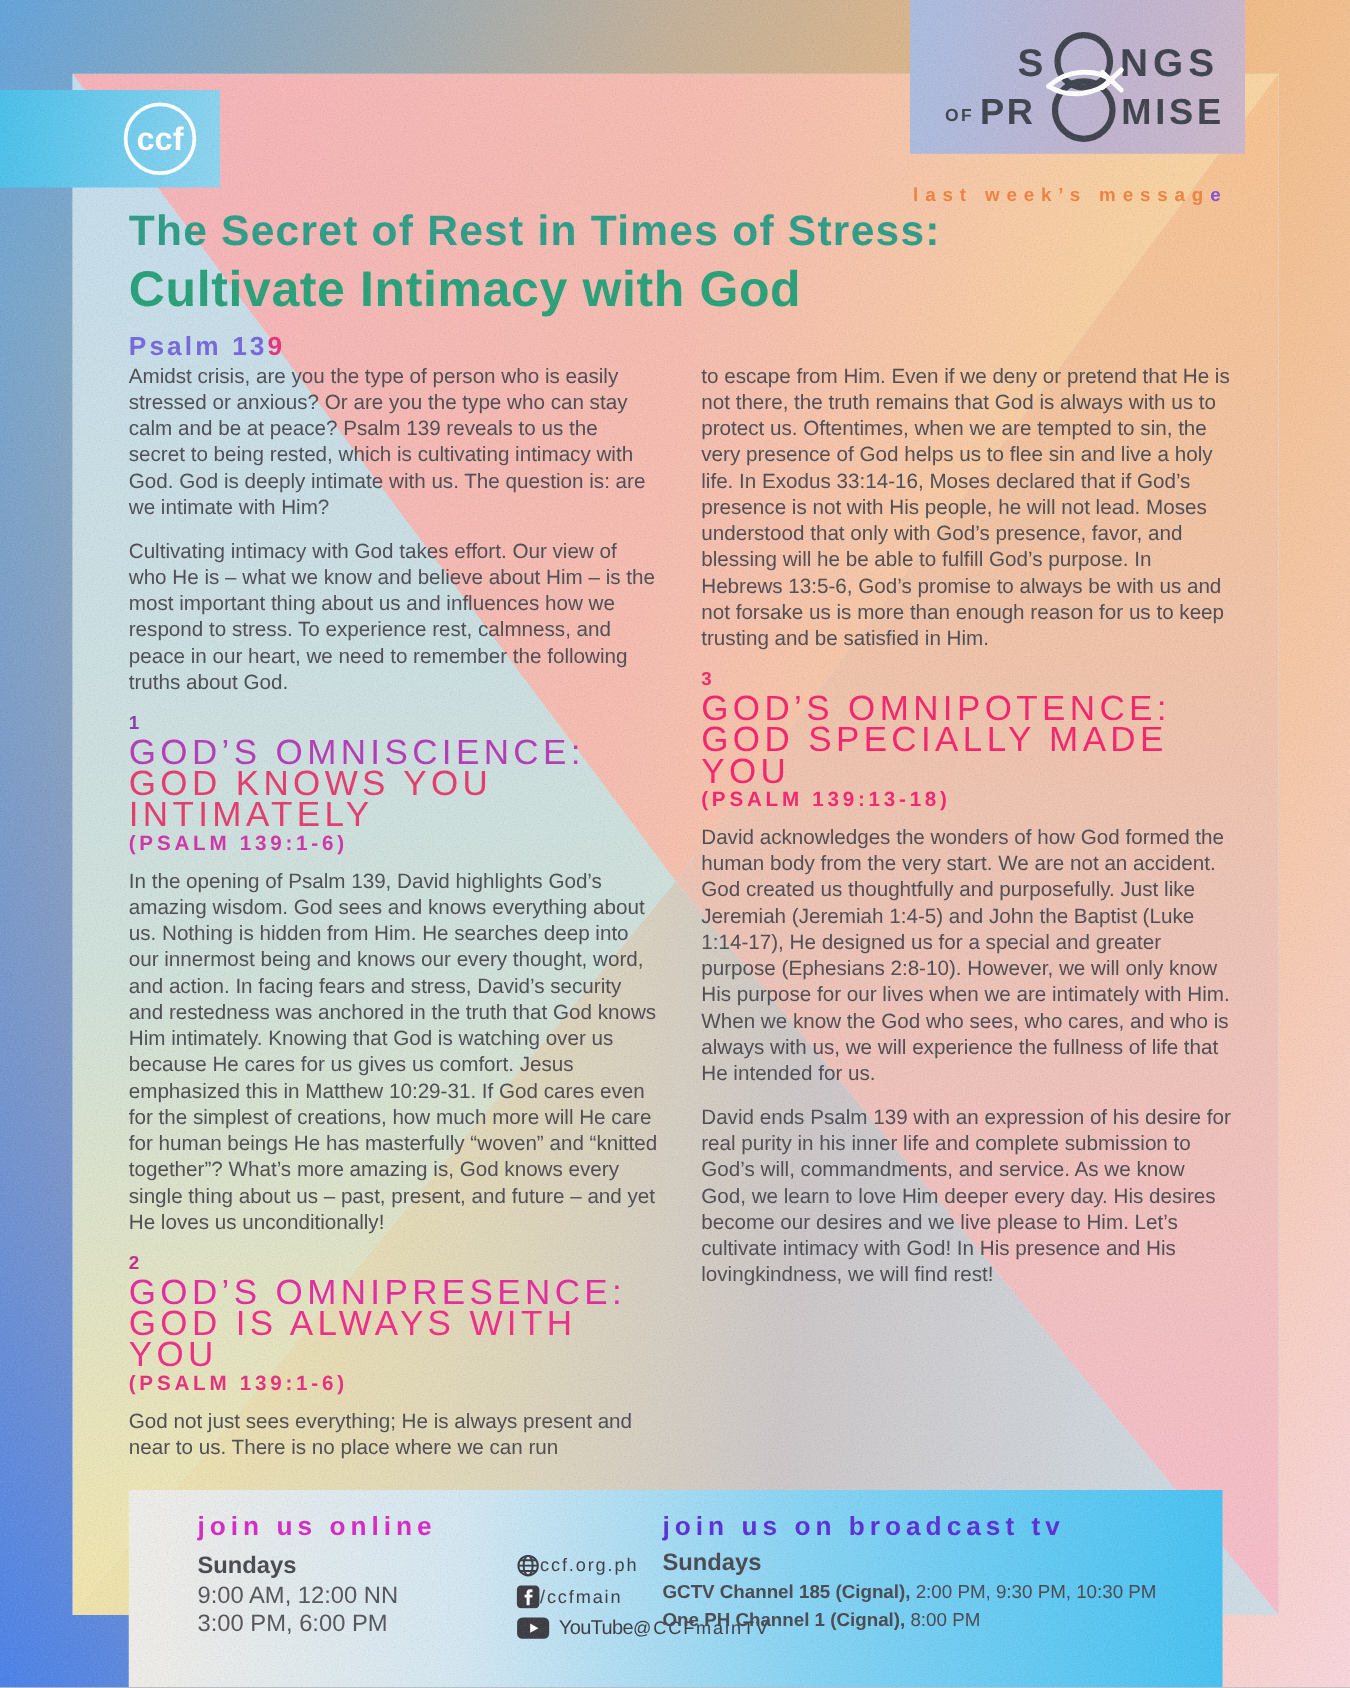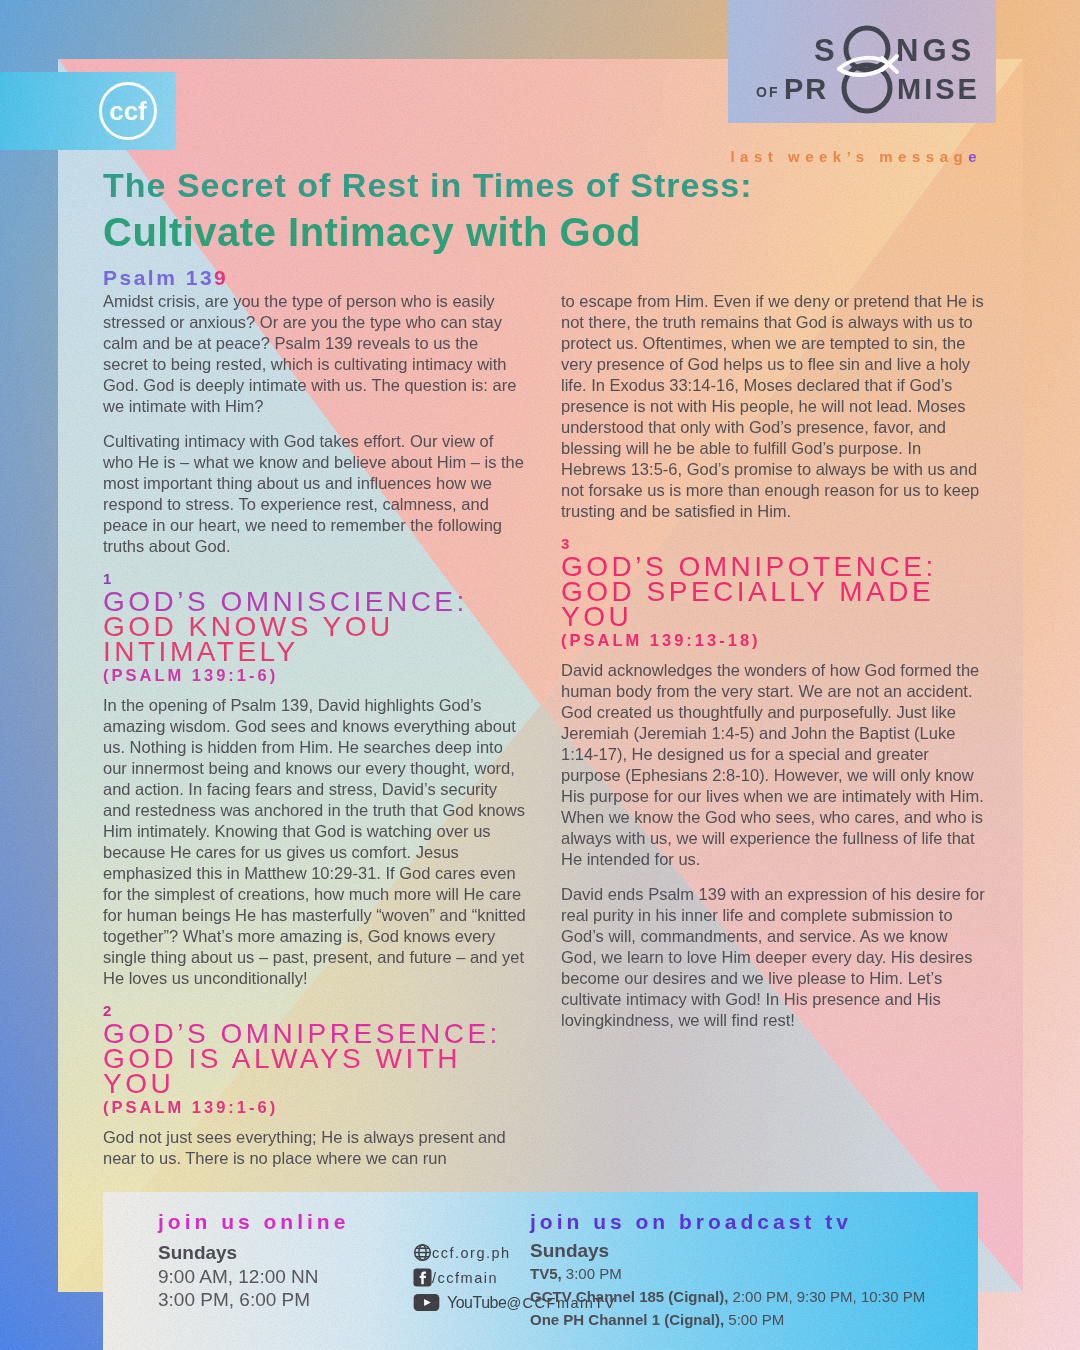--- a/index.html
+++ b/index.html
@@ -195,23 +195,22 @@
           <path d="M11.5 6.2 L18.5 10 L11.5 13.8 Z" fill="#fff"></path>
         </svg>
         <span class="yt-word">YouTube</span>
         <span class="f-social-label">@CCFmainTV</span>
       </div>
     </div>
 
     <div class="f-title f-broadcast-title">join us on broadcast tv</div>
     <div class="f-day" style="left:427px;top:48px;">Sundays</div>
     <div class="f-bc" style="top:70px;">
-      <div><b>TV5,</b><span> 3:00 PM</span></div>
       <div><b>GCTV Channel 185 (Cignal),</b><span> 2:00 PM, 9:30 PM, 10:30 PM</span></div>
-      <div><b>One PH Channel 1 (Cignal),</b><span> 5:00 PM</span></div>
+      <div><b>One PH Channel 1 (Cignal),</b><span> 8:00 PM</span></div>
     </div>
   </div>
 
   <svg class="grain" width="1080" height="1350">
     <filter id="grainF">
       <feTurbulence type="fractalNoise" baseFrequency="0.75" numOctaves="2" seed="7"></feTurbulence>
       <feColorMatrix type="matrix" values="0 0 0 0 1  0 0 0 0 1  0 0 0 0 1  0.4 0.4 0.4 0 -0.52"></feColorMatrix>
     </filter>
     <filter id="grainD">
       <feTurbulence type="fractalNoise" baseFrequency="0.8" numOctaves="2" seed="42"></feTurbulence>

